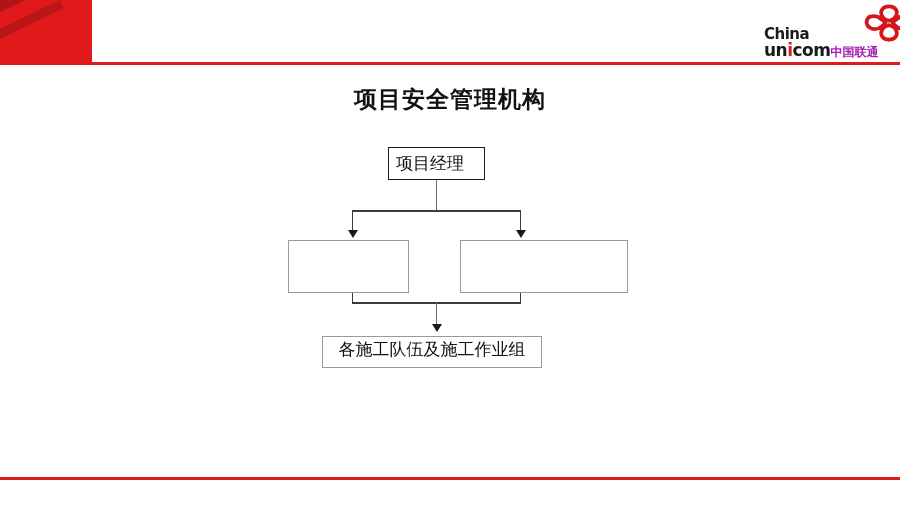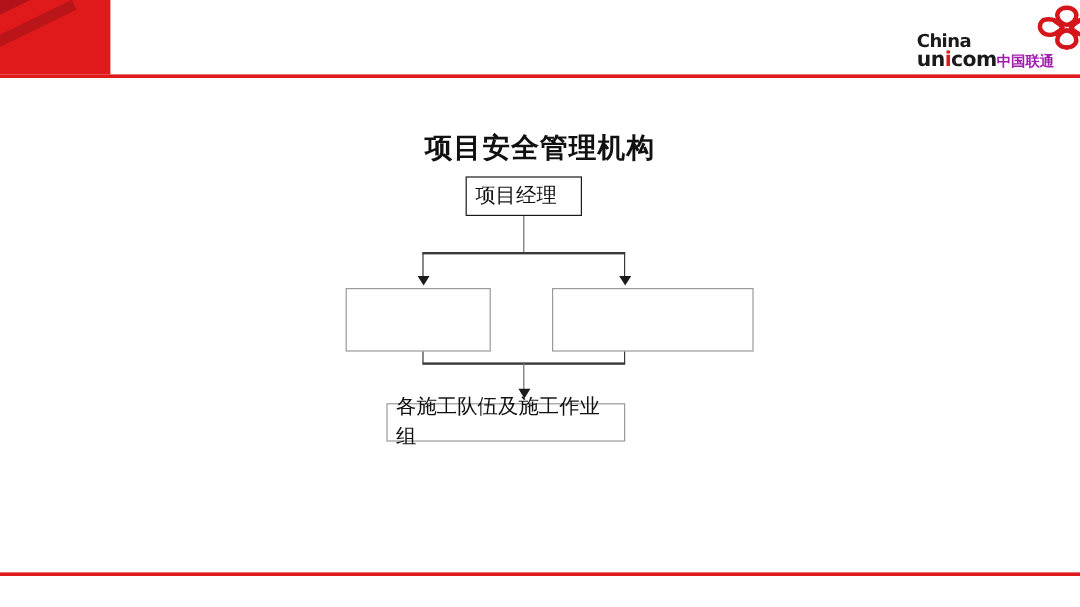--- a/index.html
+++ b/index.html
@@ -116,21 +116,20 @@
     position: absolute;
     left: 0;
     top: 84px;
     width: 900px;
     text-align: center;
     font-size: 23px;
     font-weight: bold;
     color: #111111;
     font-family: "DejaVu Sans", "Liberation Sans", sans-serif;
     letter-spacing: 1px;
-    margin-top: 24px;
   }
 
   
   .diagram {
     position: absolute;
     left: 0;
     top: 0;
     width: 900px;
     height: 506px;
   }
@@ -177,22 +176,22 @@
   #node-safety-outer {
     left: 460px; top: 240px;
     width: 168px; height: 53px;
   }
   #node-safety-inner {
     left: 460px; top: 240px;
     width: 60px; height: 53px;
   }
   #node-teams {
     left: 322px; top: 336px;
-    width: 199px; height: 32px;
-    align-items: center;
+    width: 220px; height: 32px;
+    align-items: flex-start;
     justify-content: center;
   }
   #node-teams .node-label { padding-top: 0; }
 
   
   .conn {
     position: absolute;
     background: #3a3a3a;
   }
   .conn.v { width: 1.4px; }

